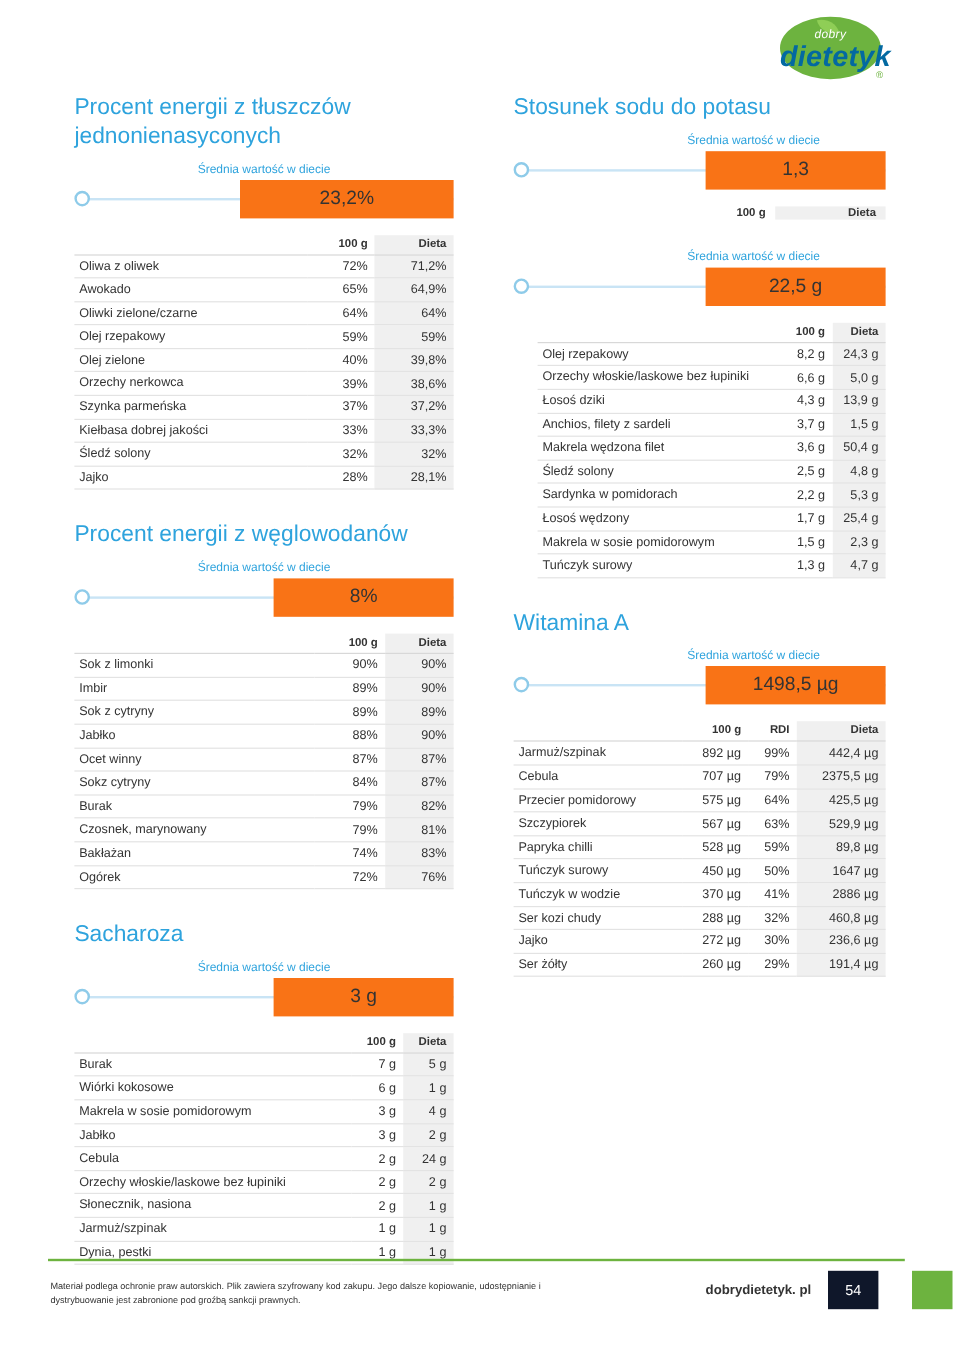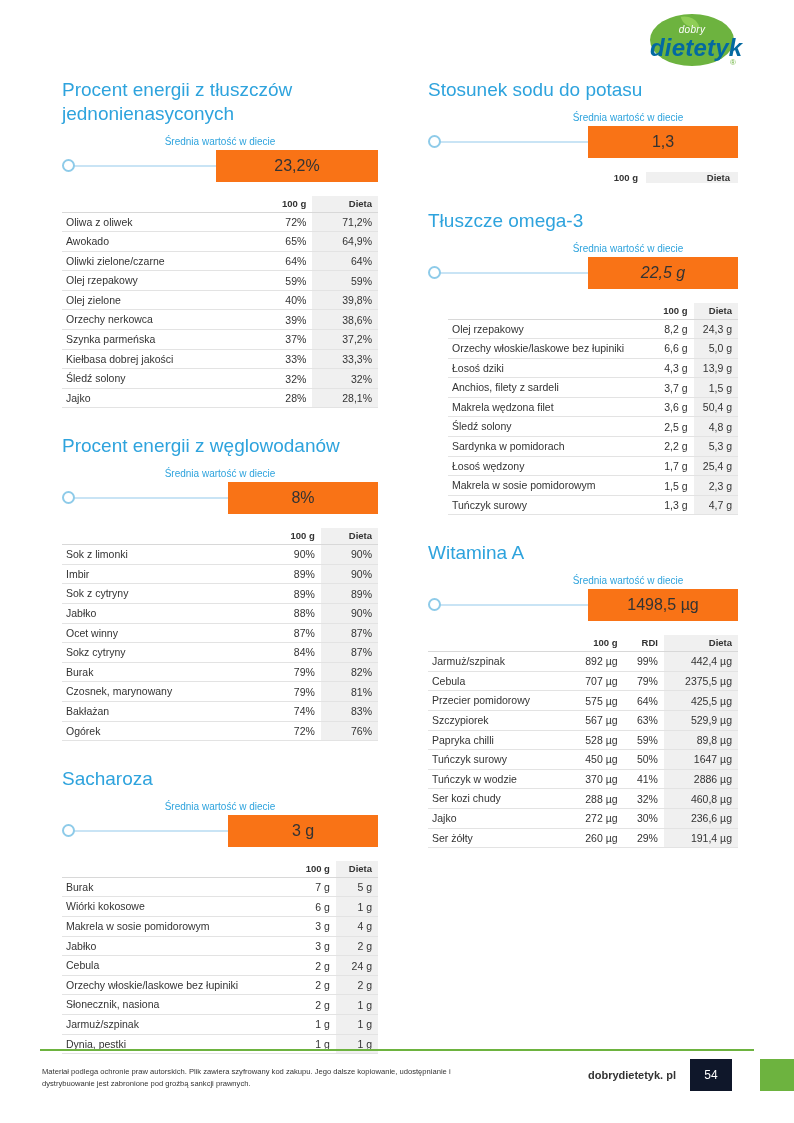--- a/index.html
+++ b/index.html
@@ -216,21 +216,21 @@
   </div>
 
   <div class="col-left">
 
     <div class="section">
       <h2 class="sec-title">Procent energii z tłuszczów jednonienasyconych</h2>
       <div class="avg-label">Średnia wartość w diecie</div>
       <div class="gauge">
         <div class="gauge-line"></div>
         <div class="gauge-dot"></div>
-        <div class="gauge-box" style="width:162px;text-align:center;">23,2%</div>
+        <div class="gauge-box" style="width:178px;text-align:center;">23,2%</div>
       </div>
       <table class="dt">
         <thead>
           <tr>
             <th class="name"></th>
             <th>100 g</th>
             <th class="shade">Dieta</th>
           </tr>
         </thead>
         <tbody>
@@ -437,26 +437,25 @@
         <div class="gauge-dot"></div>
         <div class="gauge-box" style="width:150px;">1,3</div>
       </div>
       <div class="mini-legend">
         <div class="c1">100 g</div>
         <div class="c2">Dieta</div>
       </div>
     </div>
 
     <div class="section" style="margin-top:22px;">
-      <h2 class="sec-title">Tłuszcze omega-3</h2>
       <div class="avg-label right-block">Średnia wartość w diecie</div>
       <div class="gauge">
         <div class="gauge-line"></div>
         <div class="gauge-dot"></div>
-        <div class="gauge-box" style="width:150px;font-style:italic;">22,5 g</div>
+        <div class="gauge-box" style="width:150px;">22,5 g</div>
       </div>
       <table class="dt" style="width:290px; margin-left:auto;">
         <thead>
           <tr>
             <th class="name"></th>
             <th>100 g</th>
             <th class="shade">Dieta</th>
           </tr>
         </thead>
         <tbody>

